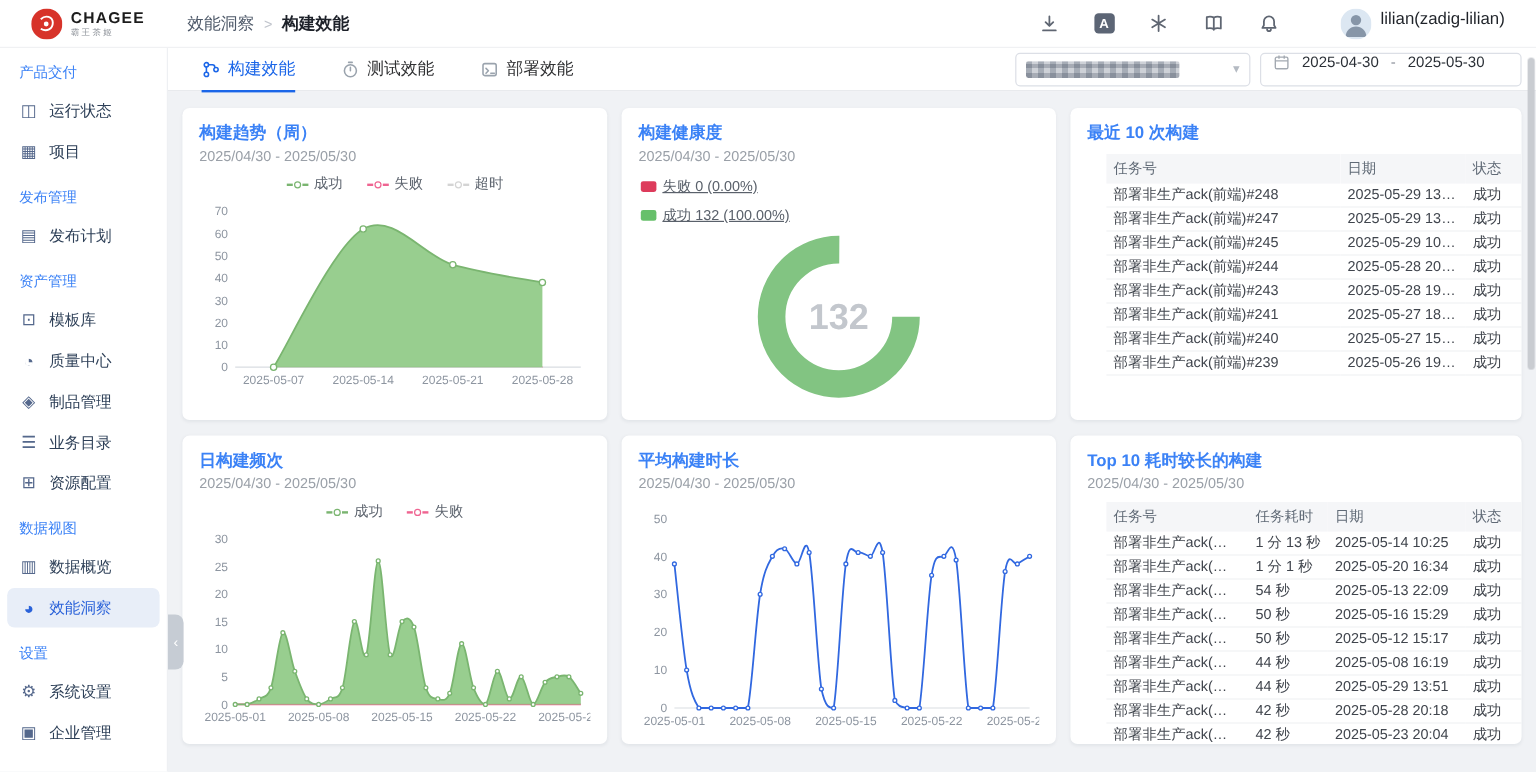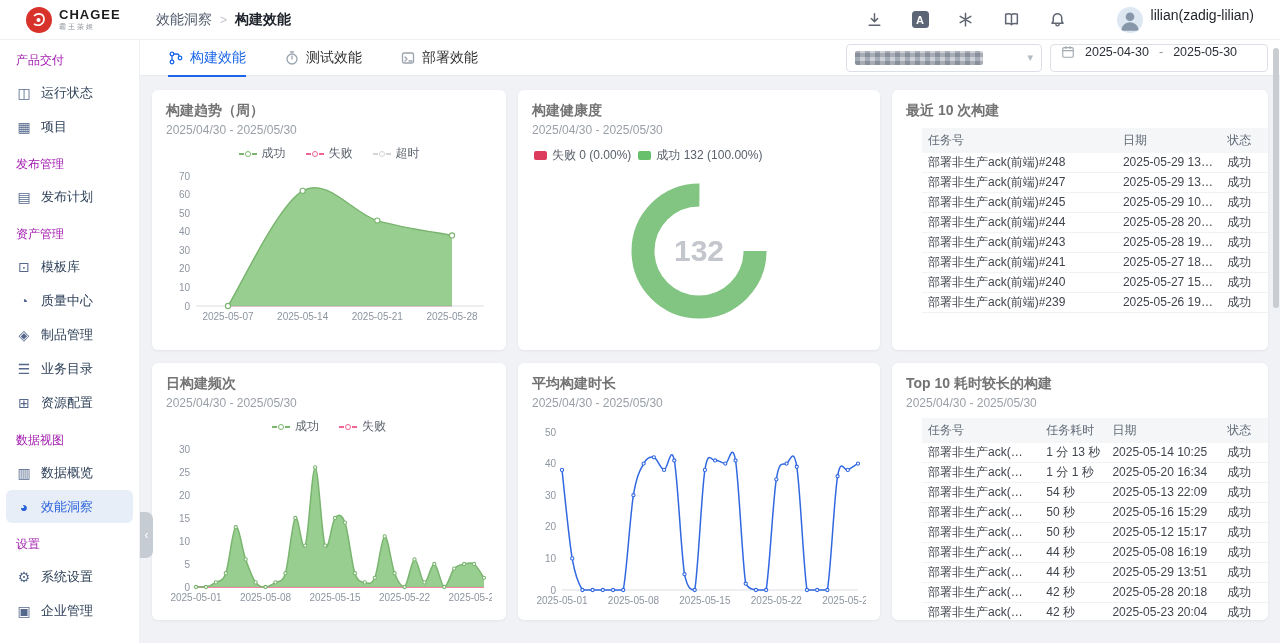--- a/index.html
+++ b/index.html
@@ -19,21 +19,21 @@
   .header-actions { margin-left:auto; display:flex; align-items:center; gap:28px; padding-right:26px; }
   .hicon { width:18px; height:18px; color:#5f6672; cursor:pointer; display:flex; align-items:center; justify-content:center; }
   .hicon svg { width:17px; height:17px; stroke:#5f6672; fill:none; stroke-width:1.4; stroke-linecap:round; stroke-linejoin:round; }
   .abox { width:17px; height:17px; border-radius:3.5px; background:#5c6575; color:#fff; font-size:11px; font-weight:bold; display:flex; align-items:center; justify-content:center; cursor:pointer; }
   .user { display:flex; align-items:flex-start; gap:8px; margin-left:22px; cursor:pointer; }
   .avatar { width:26px; height:26px; border-radius:50%; overflow:hidden; flex:0 0 26px; }
   .user-name { font-size:14px; color:#1f2329; font-weight:500; }
 
   
   aside#sidebar { position:fixed; top:40px; left:0; bottom:0; width:140px; background:#fff; border-right:1px solid #eef0f3; z-index:5; overflow:hidden; }
-  .sec-label { padding:12px 16px 6px; font-size:12px; color:#a21caf; }
+  .sec-label { padding:12px 16px 6px; font-size:12px; color:#3b82f6; }
   .sb-item { height:33px; display:flex; align-items:center; gap:9px; padding:0 10px; margin:1px 6px; border-radius:6px; font-size:13px; color:#2e4058; cursor:pointer; }
   .sb-item .sb-icon { width:16px; font-size:14px; color:#55688c; text-align:center; }
   .sb-item.active { background:#e8eef8; color:#2a62d9; }
   .sb-item.active .sb-icon { color:#2a62d9; }
   .collapse-handle { position:fixed; left:140px; top:512px; width:13px; height:46px; background:#c6ccd4; border-radius:0 7px 7px 0; color:#fff; display:flex; align-items:center; justify-content:center; font-size:12px; cursor:pointer; z-index:6; }
 
   
   main { margin-left:140px; padding-top:40px; }
   .tabbar { height:36px; background:#fff; display:flex; align-items:center; justify-content:space-between; border-bottom:1px solid #e8eaed; padding:0 12px 0 28px; }
   .tabs { display:flex; gap:38px; height:36px; }
@@ -47,25 +47,25 @@
   .mosaic { width:128px; height:14px; border-radius:2px;
     background-image:repeating-linear-gradient(0deg, rgba(40,50,70,.28) 0 4px, rgba(40,50,70,.06) 4px 8px),
                      repeating-linear-gradient(90deg, #aeb4bd 0 5px, #d8dbe0 5px 10px); }
   .caret { color:#b4bac2; font-size:11px; }
   .daterange { width:218px; height:28px; border:1px solid #dcdfe6; border-radius:4px; background:#fff; display:flex; align-items:flex-start; gap:10px; padding:0 10px; font-size:12.5px; color:#2a2f36; cursor:pointer; }
   .daterange svg { width:14px; height:14px; stroke:#a3a9b1; fill:none; stroke-width:1.3; }
   .daterange .dsep { color:#8a9099; }
 
   .grid { padding:14px 12px 8px; display:grid; grid-template-columns:354px 362px 1fr; grid-template-rows:260px 257px; gap:13px 12px; }
   .card { background:#fff; border-radius:6px; box-shadow:0 1px 3px rgba(20,30,50,.06); padding:12px 14px; overflow:hidden; display:flex; flex-direction:column; }
-  .card-title { font-size:14px; font-weight:600; color:#737373; }
+  .card-title { font-size:14px; font-weight:600; color:#3b82f6; }
   .card-sub { font-size:12px; color:#9aa0a8; margin-top:3px; }
 
   .legend { display:flex; justify-content:center; align-items:center; gap:20px; font-size:12px; color:#5f6670; margin-top:8px; }
-  .legend-col { display:flex; flex-direction:row; align-items:flex-start; gap:7px; font-size:12px; color:#5a616b; margin:10px 0 0 2px; }
+  .legend-col { display:flex; flex-direction:column; align-items:flex-start; gap:7px; font-size:12px; color:#5a616b; margin:10px 0 0 2px;text-decoration:underline; }
   .lg-item { display:inline-flex; align-items:center; gap:5px; cursor:pointer; }
   .lg-sq { width:13px; height:9px; border-radius:2px; display:inline-block; }
   .lg-ring { display:inline-flex; align-items:center; }
   .lg-ring .l { width:5px; height:2px; display:inline-block; }
   .lg-ring .c { width:6px; height:6px; border:1.5px solid; border-radius:50%; background:#fff; display:inline-block; margin:0 1px; }
 
   svg.chart { display:block; margin-top:6px; }
   .ctick { font-size:10px; fill:#8d95a0; }
   .caxis { stroke:#d9dde2; stroke-width:1; }
 

